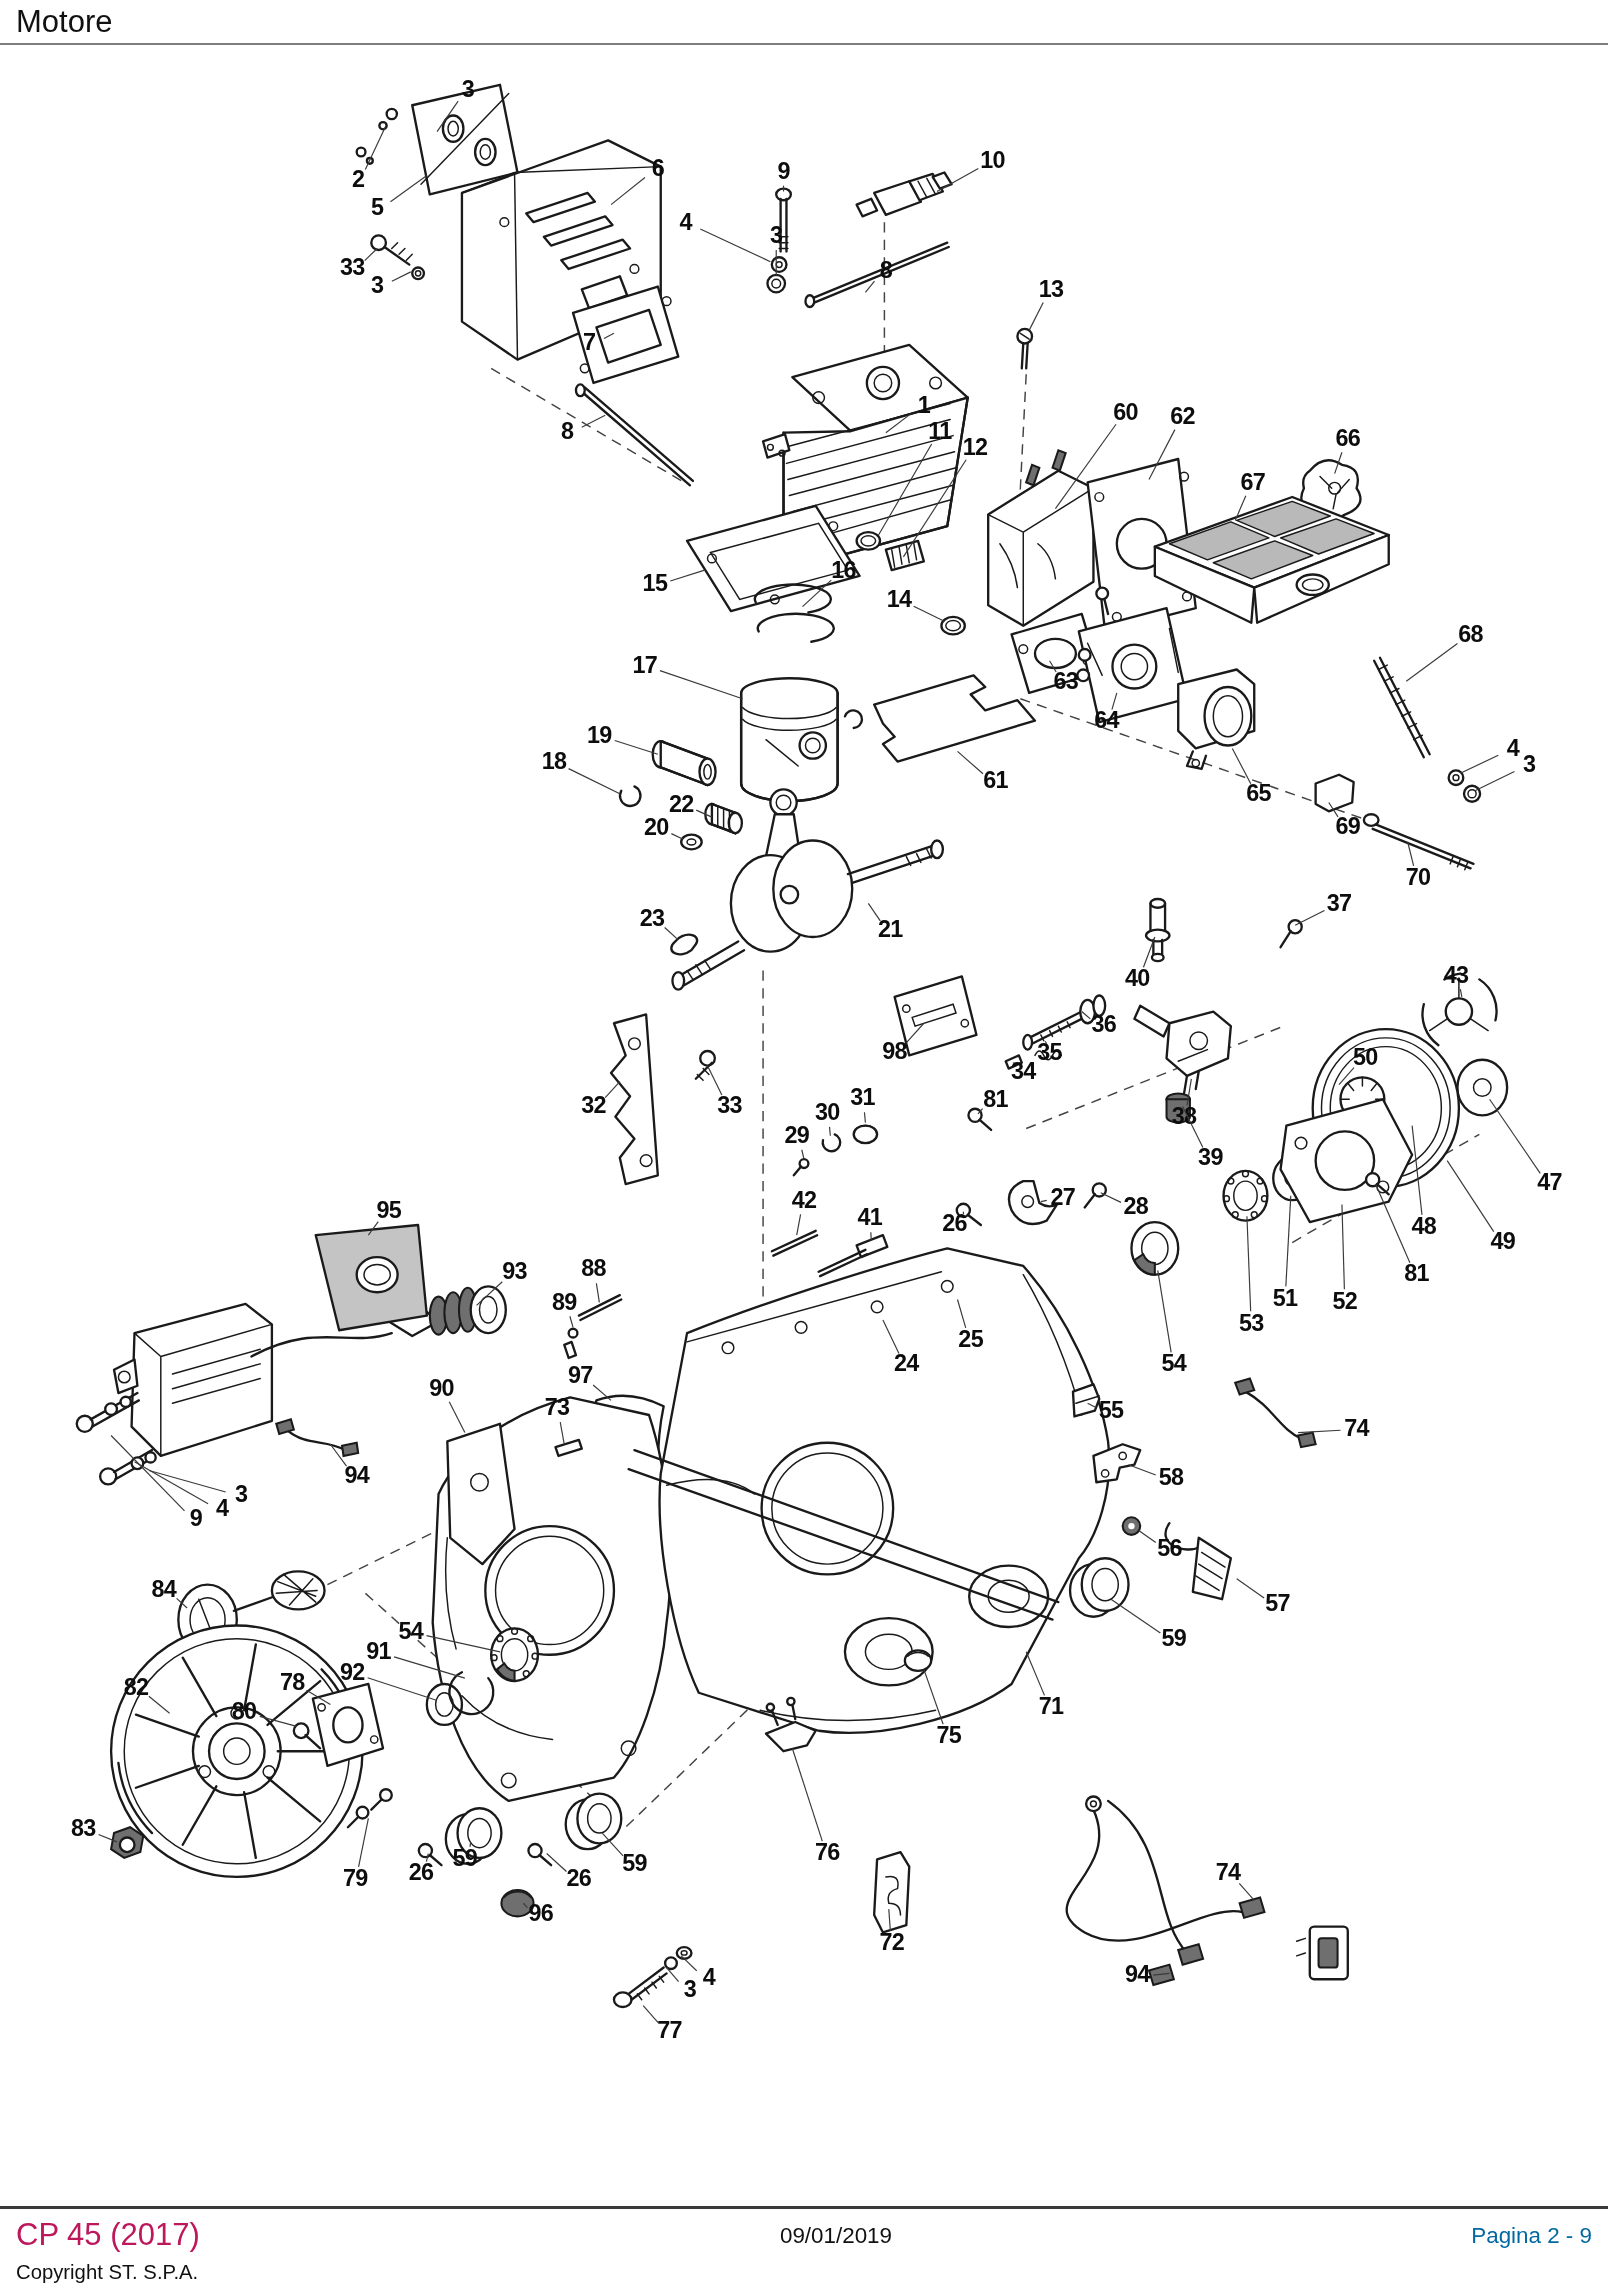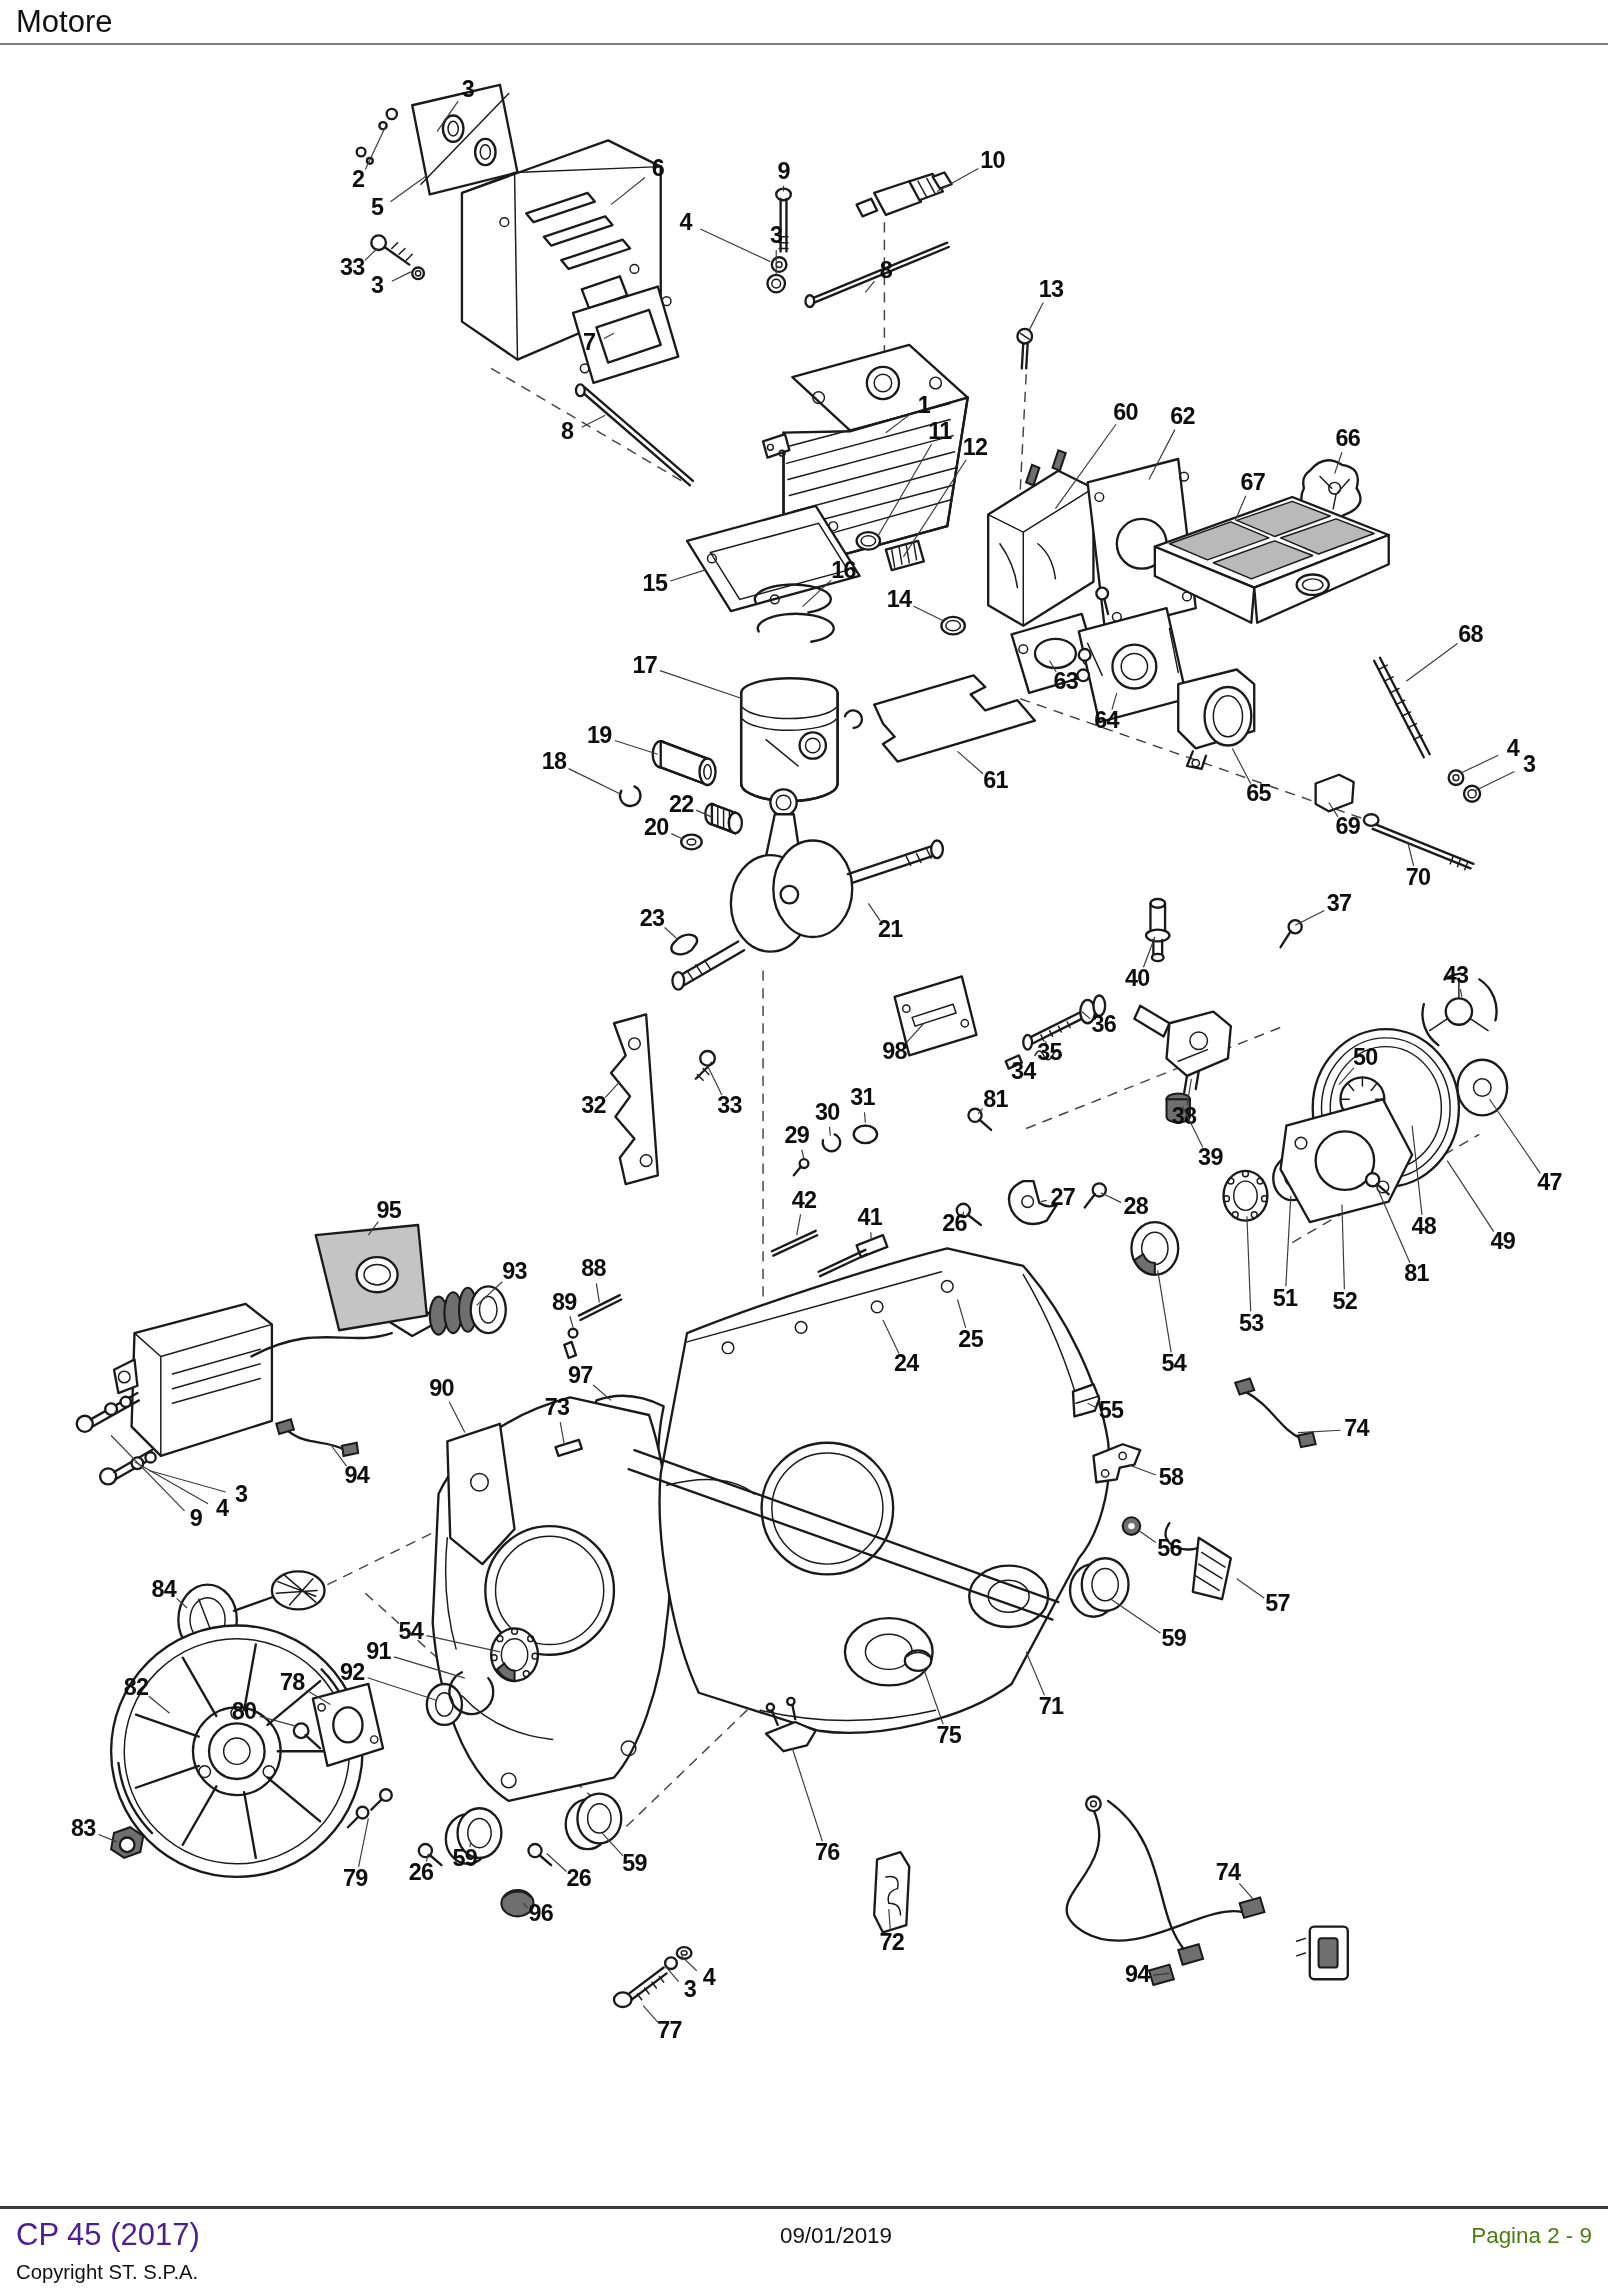--- a/index.html
+++ b/index.html
@@ -13,24 +13,24 @@
   .fw{fill:#ffffff;stroke:#1a1a1a;stroke-width:1.6;stroke-linejoin:round;}
   .fg{fill:#c4c4c4;stroke:#1a1a1a;stroke-width:1.6;stroke-linejoin:round;}
   .fg2{fill:#b9b9b9;stroke:#1a1a1a;stroke-width:1;stroke-linejoin:round;}
   .fd{fill:#6f6f6f;stroke:#1a1a1a;stroke-width:1.4;}
   .thin{fill:none;stroke:#1a1a1a;stroke-width:1;stroke-linecap:round;}
   .dash{fill:none;stroke:#444;stroke-width:1;stroke-dasharray:7 5;}
   .leader{stroke:#3a3a3a;stroke-width:0.8;}
   .callout{font-family:"Liberation Sans", sans-serif;font-size:16px;font-weight:bold;
            fill:#0d0d0d;text-anchor:middle;letter-spacing:-0.5px;}
   .ftr-rule{position:absolute;left:0;top:2206px;width:1608px;height:3.2px;background:#3a3a3a;}
-  .ftr-model{position:absolute;left:16px;top:2217px;font-size:31px;color:#4c1d95;}
+  .ftr-model{position:absolute;left:16px;top:2217px;font-size:31px;color:#be185d;}
   .ftr-copy{position:absolute;left:16px;top:2261px;font-size:20.3px;color:#111;text-align:right;}
   .ftr-date{position:absolute;left:0;top:2223px;width:1672px;text-align:center;font-size:22.4px;color:#111;}
-  .ftr-page{position:absolute;right:16px;top:2223px;font-size:22.4px;color:#4d7c0f;}
+  .ftr-page{position:absolute;right:16px;top:2223px;font-size:22.4px;color:#0369a1;}
 </style>
 </head>
 <body>
 
 <div class="page">
   <div class="hdr-title">Motore</div>
   <div class="hdr-rule"></div>
 
   <div class="diagram-wrap">
   <svg viewBox="0 0 1100 1570" width="1608" height="2295" preserveAspectRatio="none">

